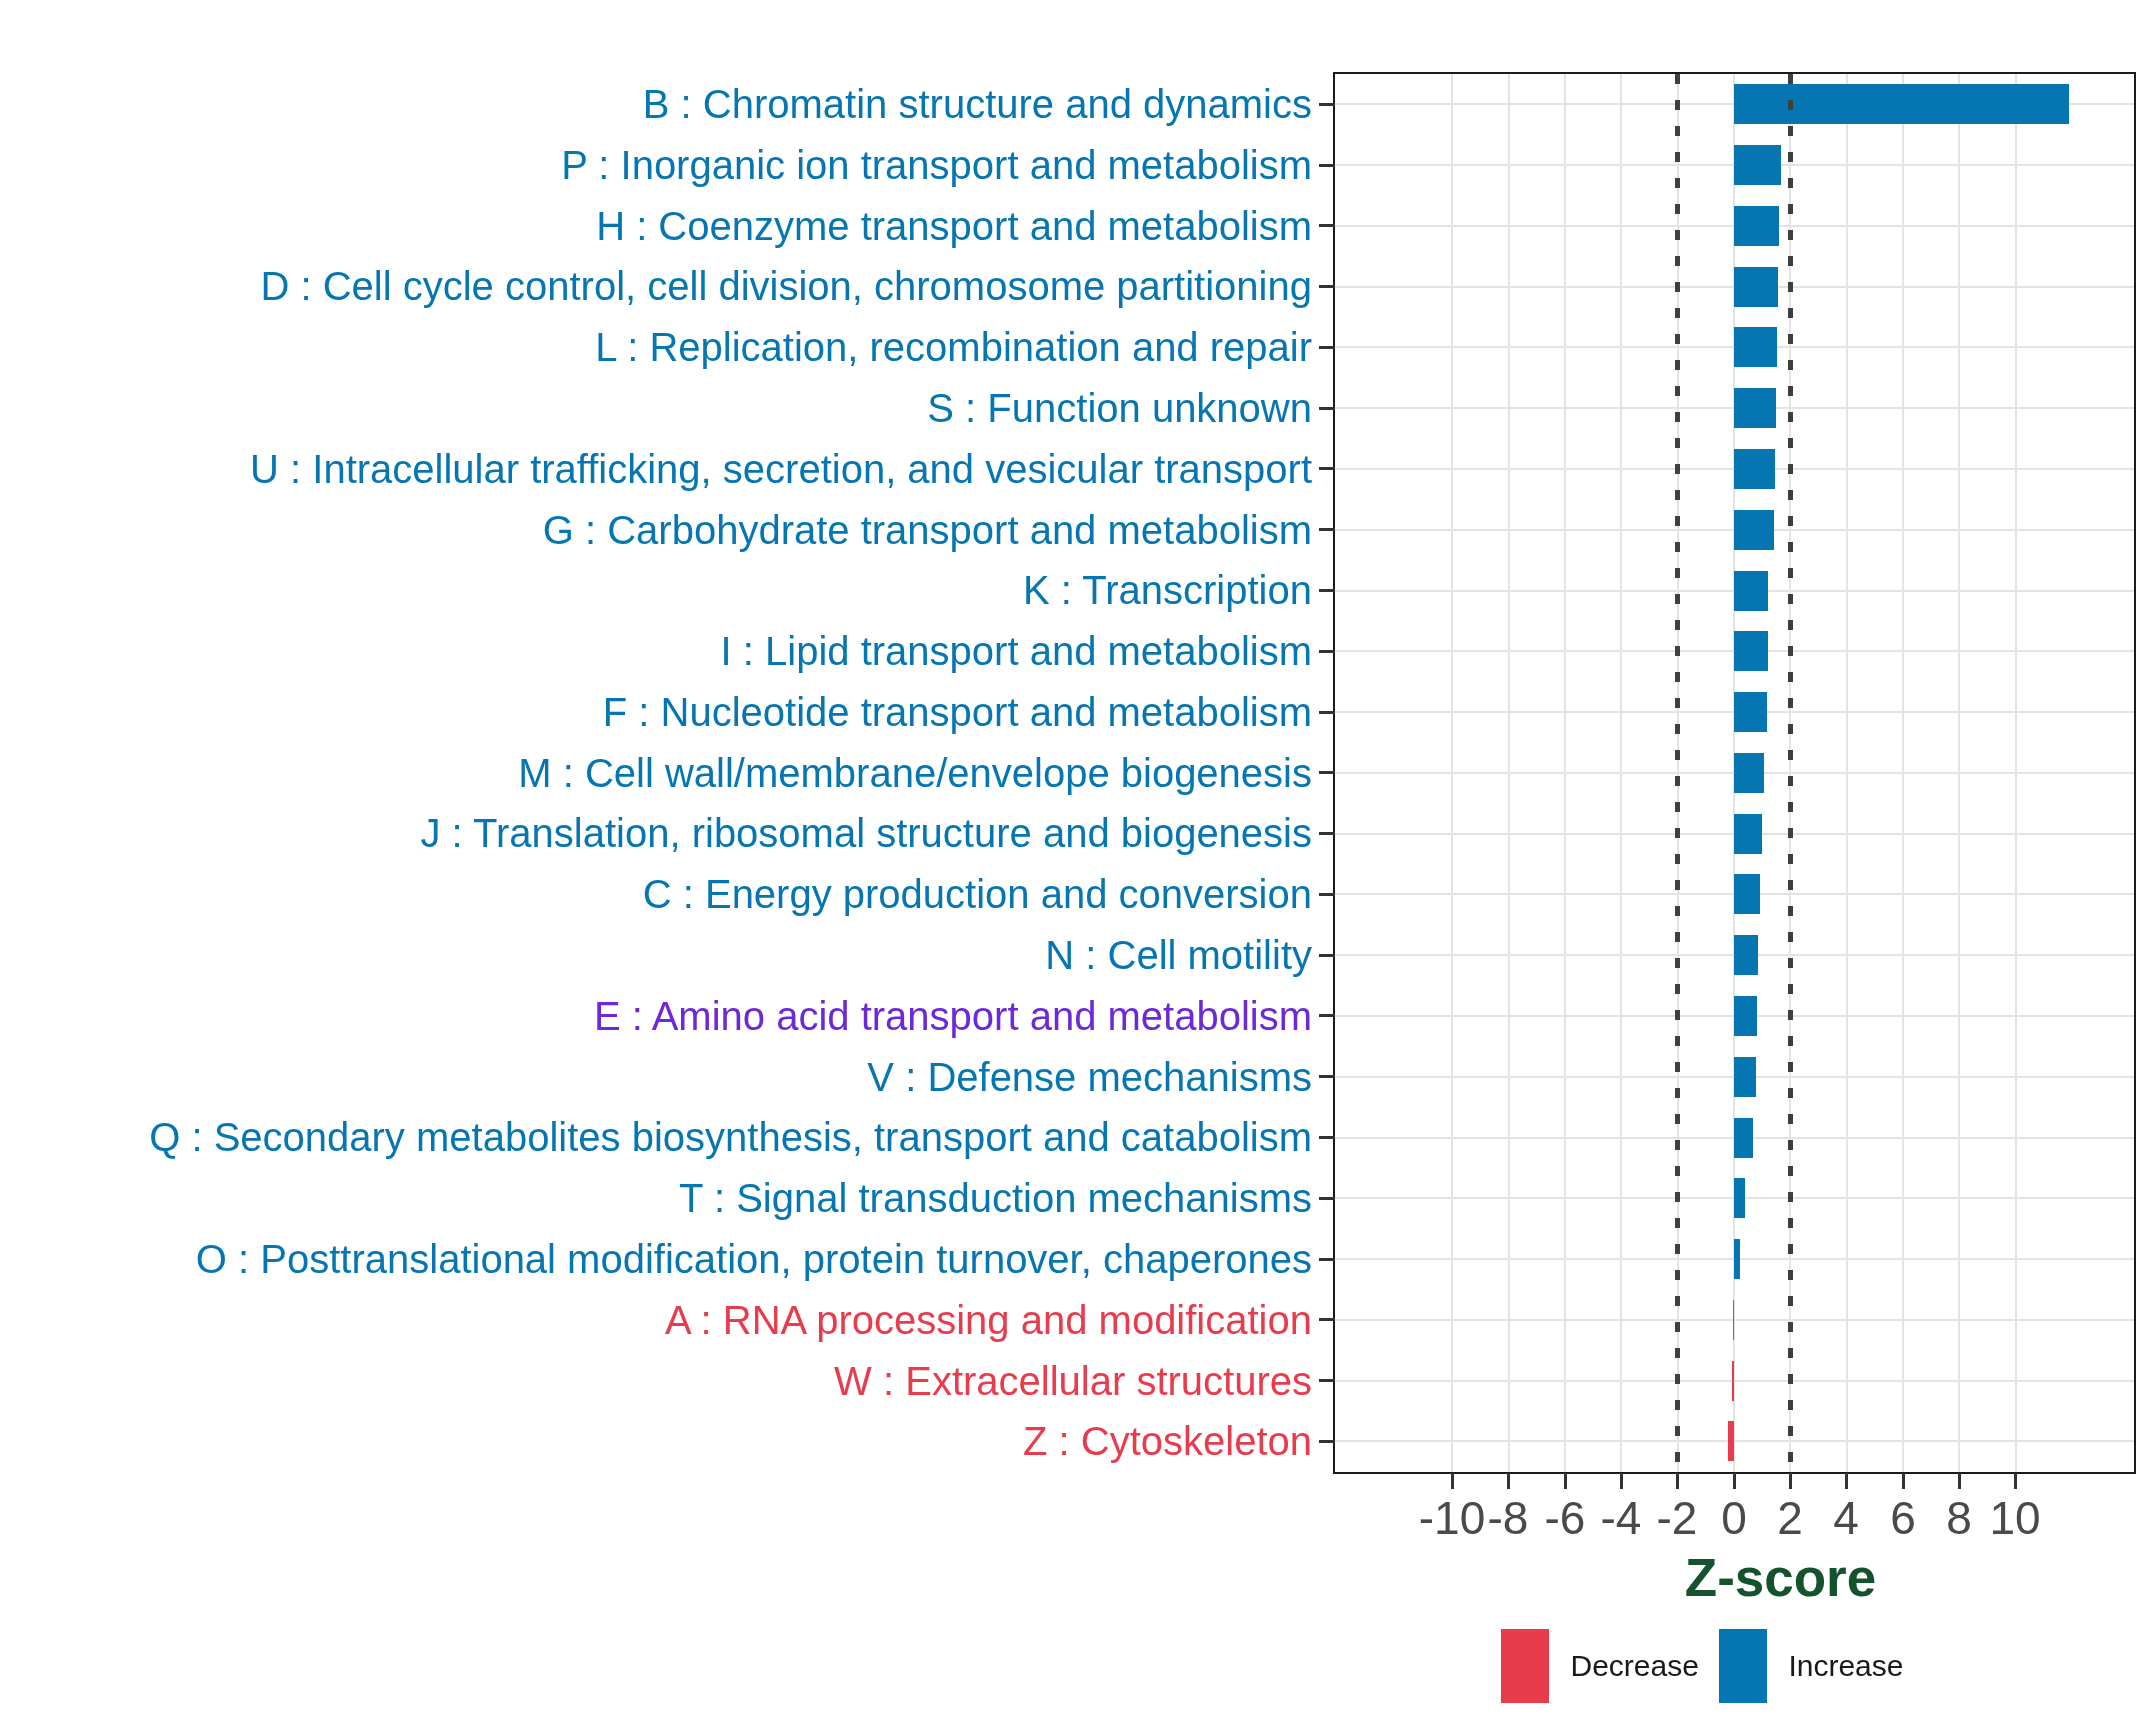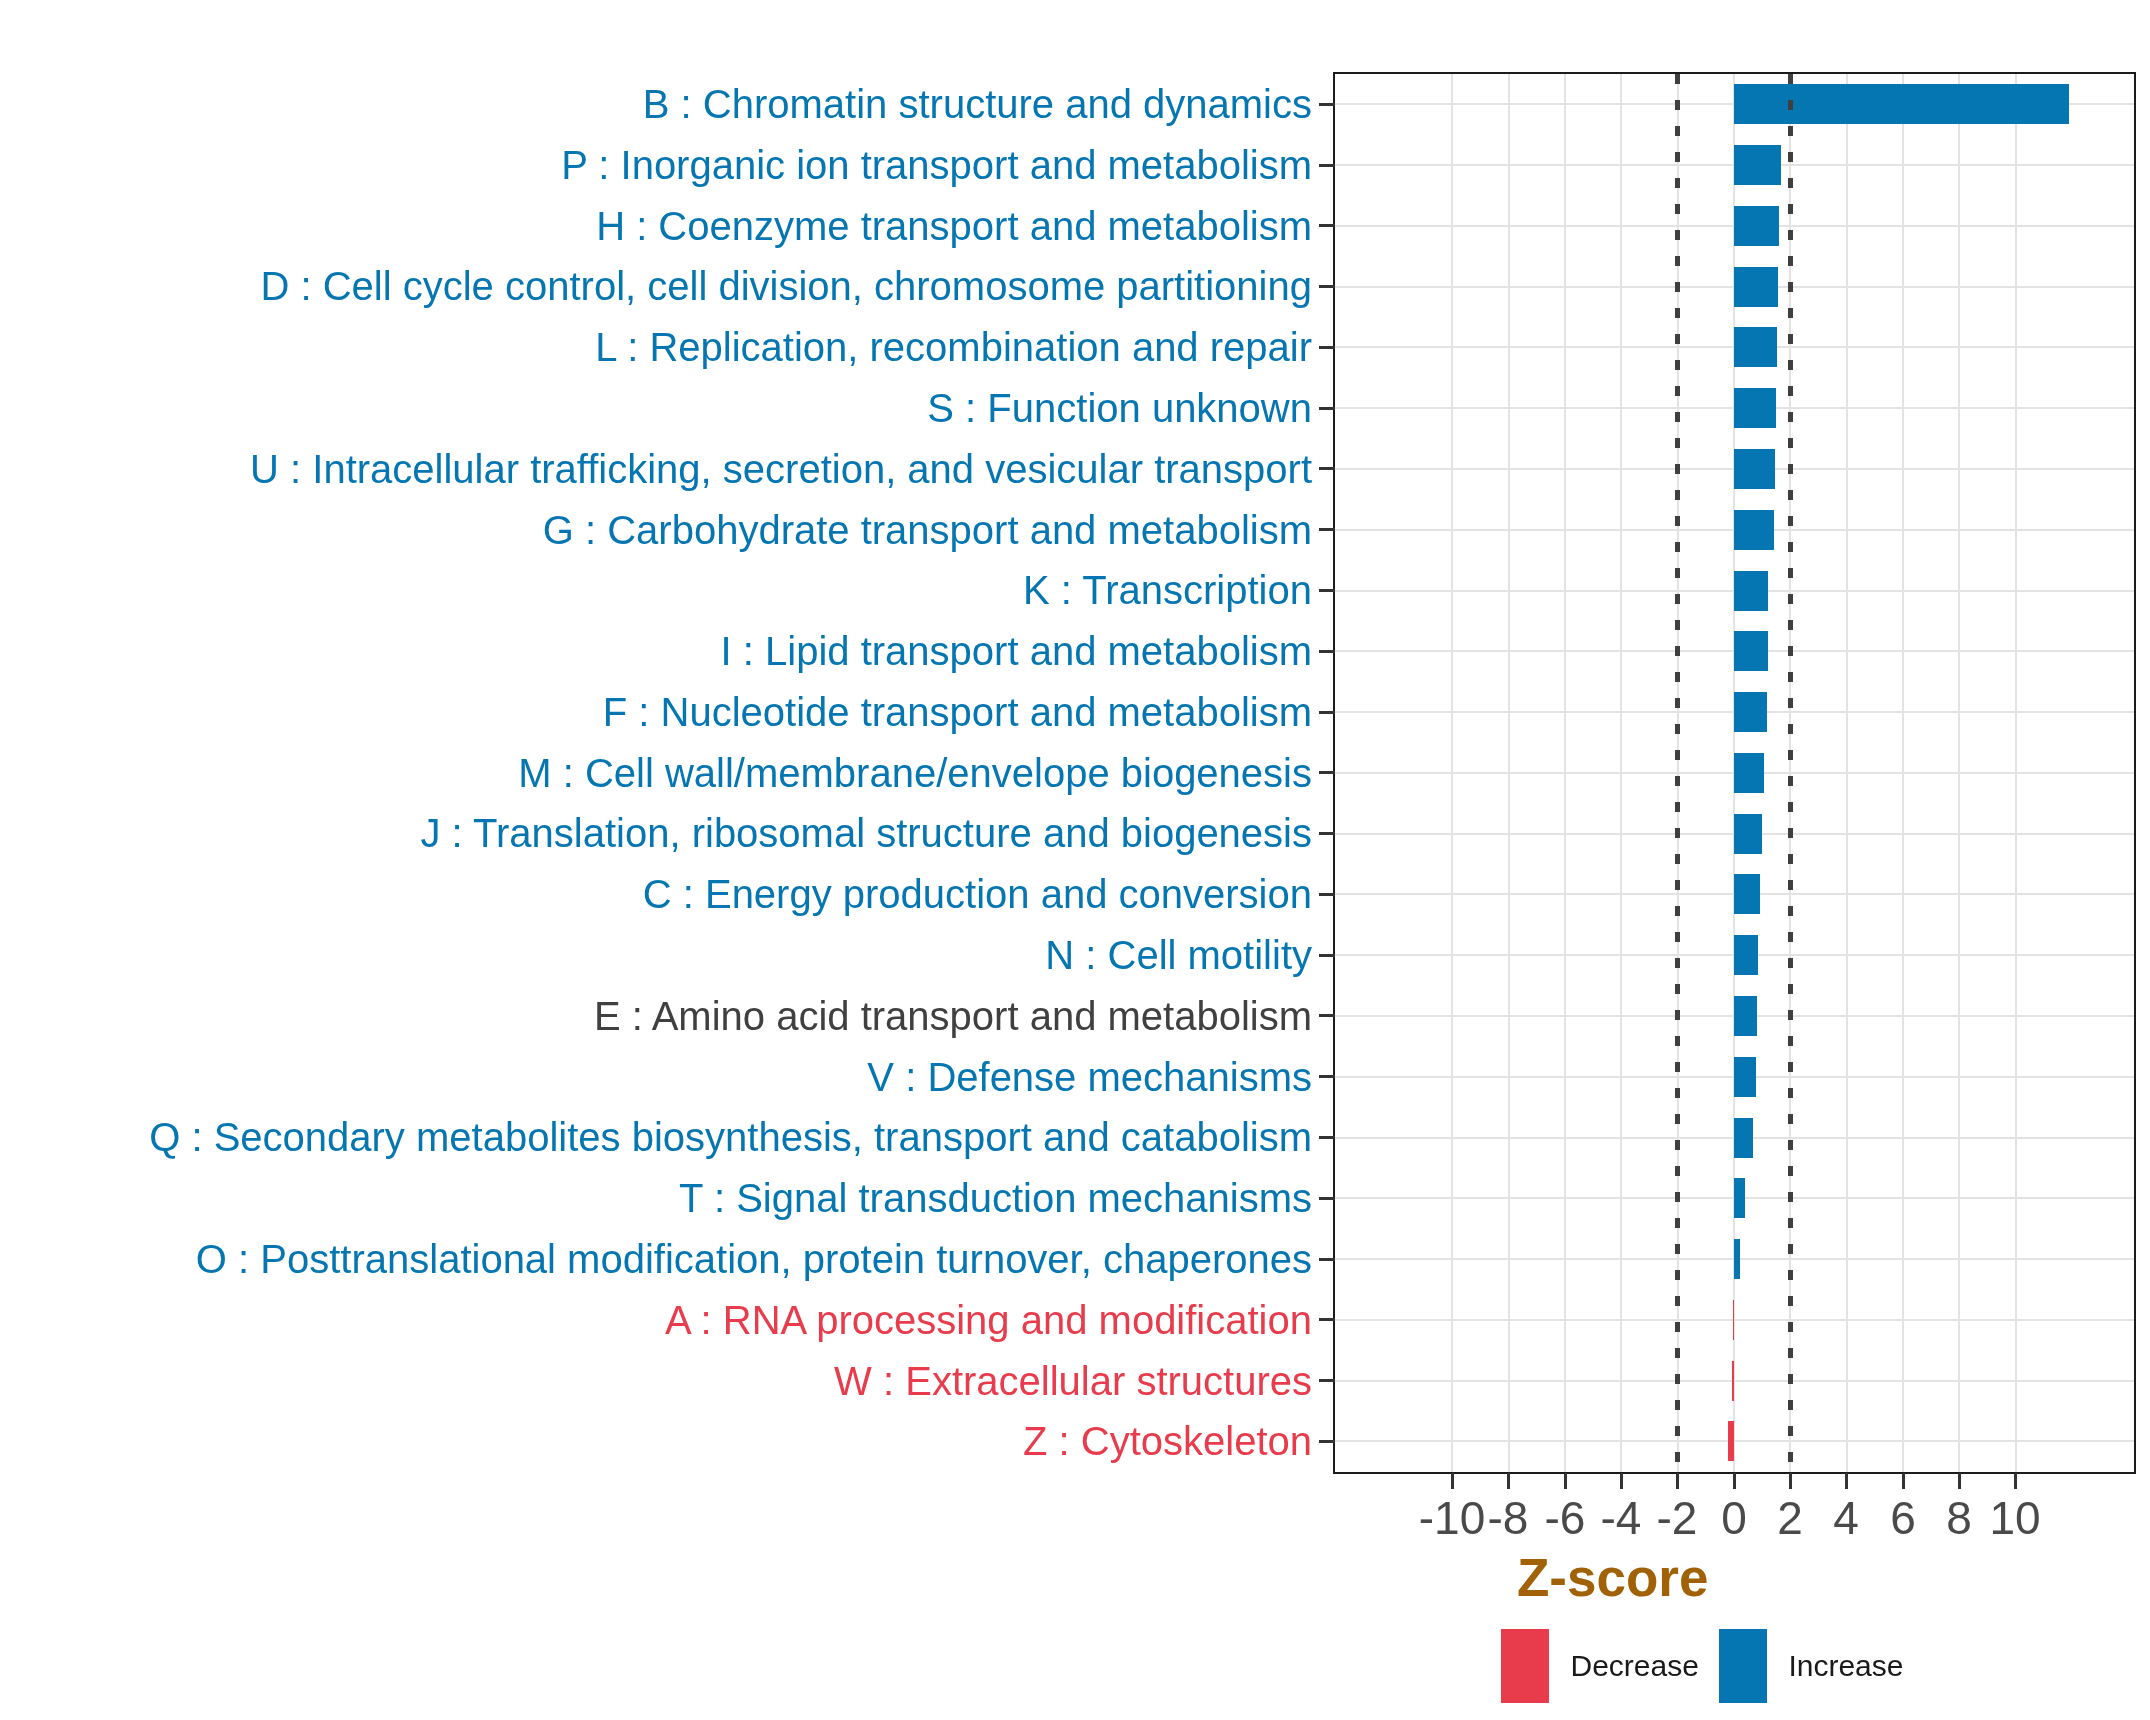--- a/index.html
+++ b/index.html
@@ -15,22 +15,22 @@
   .hgrid  { position:absolute; left:0; height:2.2px; width:100%; background:#e3e3e3; z-index:1; }
   .bar    { position:absolute; z-index:3; }
   .vdash  { position:absolute; top:0; width:5px; height:100%; z-index:4;
             background:repeating-linear-gradient(180deg,#3f3f3f 0 10px,transparent 10px 26px); }
   .ylab   { position:absolute; right:839px; white-space:nowrap; font-size:40px;
             text-align:center; z-index:2; }
   .ytick  { position:absolute; left:1319px; width:16px; height:2.9px; background:#333333; z-index:7; }
   .xtick  { position:absolute; top:1473px; width:2.9px; height:16px; background:#333333; z-index:7; }
   .xticklab { position:absolute; top:1491px; width:100px; text-align:center; font-size:46px;
               color:#4a4a4a; z-index:2; }
-  .xlabel { position:absolute; left:1517px; top:1547px; width:287px; 
-            font-size:53px; font-weight:bold; color:#a16207; z-index:2; }
+  .xlabel { position:absolute; left:1637px; top:1547px; width:287px; text-align:center;
+            font-size:53px; font-weight:bold; color:#14532d; z-index:2; }
   .legend { position:absolute; left:1501px; top:1629px; height:74px; display:flex;
             align-items:center; z-index:2; }
   .legend .swatch { width:48px; height:74px; display:inline-block; }
   .legend .ltext  { font-size:30px; color:#1a1a1a; margin-left:21.5px; margin-right:20px;
                     white-space:nowrap; }
 </style>
 </head>
 <body>
 
 <div class="figure">
@@ -122,21 +122,21 @@
       <div class="ylab" style="top: 682px; line-height: 60px; color: rgb(5, 118, 178);">F : Nucleotide transport and metabolism</div>
       <div class="ytick" style="top: 771px;"></div>
       <div class="ylab" style="top: 743px; line-height: 60px; color: rgb(5, 118, 178);">M : Cell wall/membrane/envelope biogenesis</div>
       <div class="ytick" style="top: 832px;"></div>
       <div class="ylab" style="top: 803px; line-height: 60px; color: rgb(5, 118, 178);">J : Translation, ribosomal structure and biogenesis</div>
       <div class="ytick" style="top: 893px;"></div>
       <div class="ylab" style="top: 864px; line-height: 60px; color: rgb(5, 118, 178);">C : Energy production and conversion</div>
       <div class="ytick" style="top: 954px;"></div>
       <div class="ylab" style="top: 925px; line-height: 60px; color: rgb(5, 118, 178);">N : Cell motility</div>
       <div class="ytick" style="top: 1014px;"></div>
-      <div class="ylab" style="top: 986px; line-height: 60px; color: #404040; margin-left: 20px;">E : Amino acid transport and metabolism</div>
+      <div class="ylab" style="top: 986px; line-height: 60px; color: #6d28d9; margin-left: 20px;">E : Amino acid transport and metabolism</div>
       <div class="ytick" style="top: 1075px;"></div>
       <div class="ylab" style="top: 1047px; line-height: 60px; color: rgb(5, 118, 178);">V : Defense mechanisms</div>
       <div class="ytick" style="top: 1136px;"></div>
       <div class="ylab" style="top: 1107px; line-height: 60px; color: rgb(5, 118, 178);">Q : Secondary metabolites biosynthesis, transport and catabolism</div>
       <div class="ytick" style="top: 1197px;"></div>
       <div class="ylab" style="top: 1168px; line-height: 60px; color: rgb(5, 118, 178);">T : Signal transduction mechanisms</div>
       <div class="ytick" style="top: 1258px;"></div>
       <div class="ylab" style="top: 1229px; line-height: 60px; color: rgb(5, 118, 178);">O : Posttranslational modification, protein turnover, chaperones</div>
       <div class="ytick" style="top: 1318px;"></div>
       <div class="ylab" style="top: 1290px; line-height: 60px; color: rgb(232, 60, 77);">A : RNA processing and modification</div>

